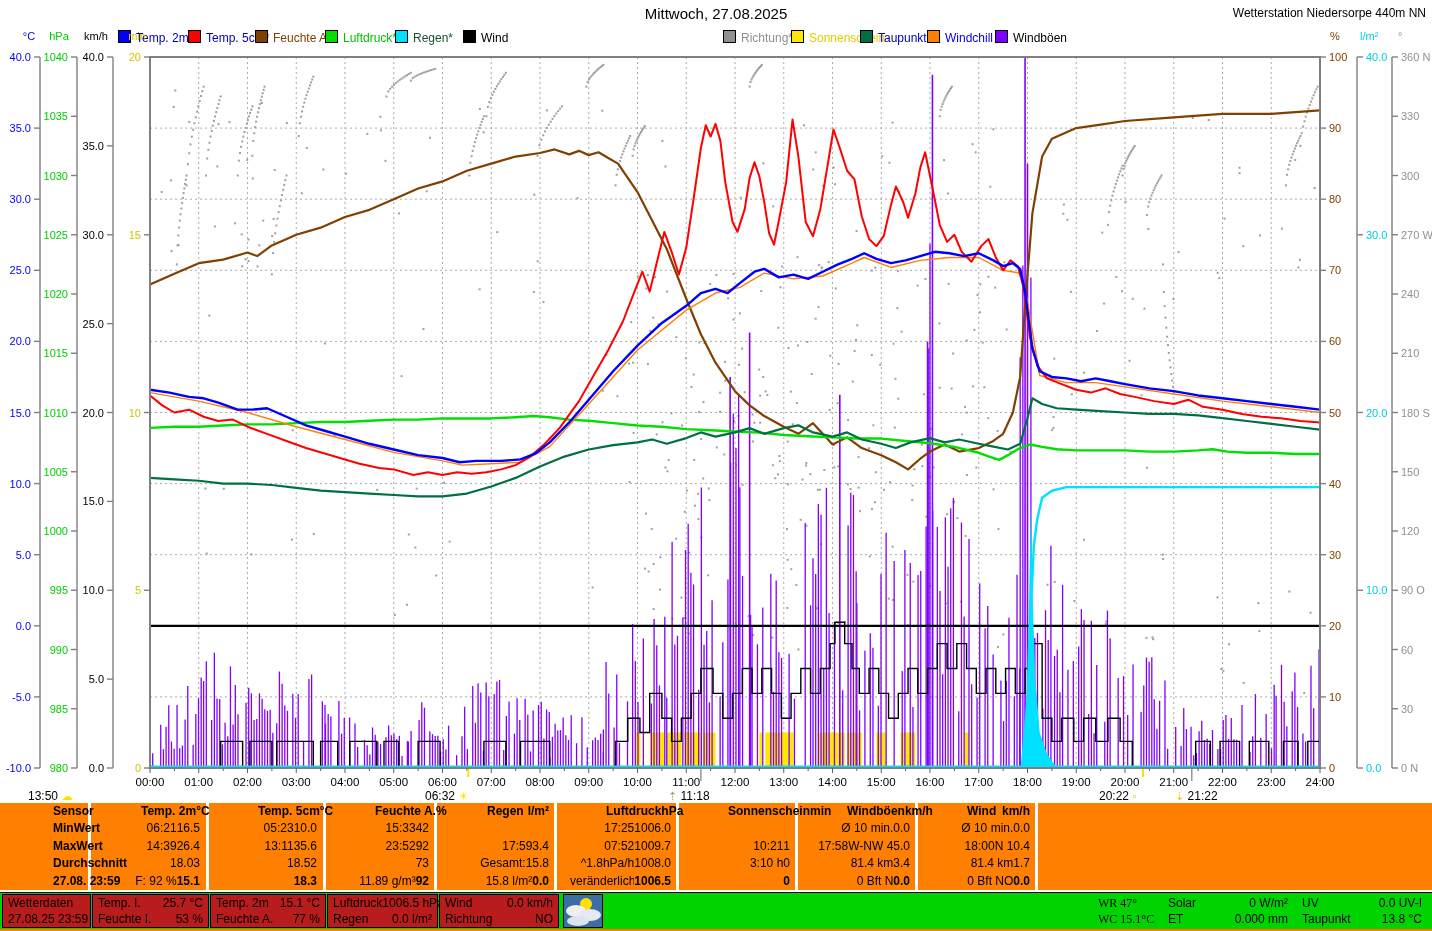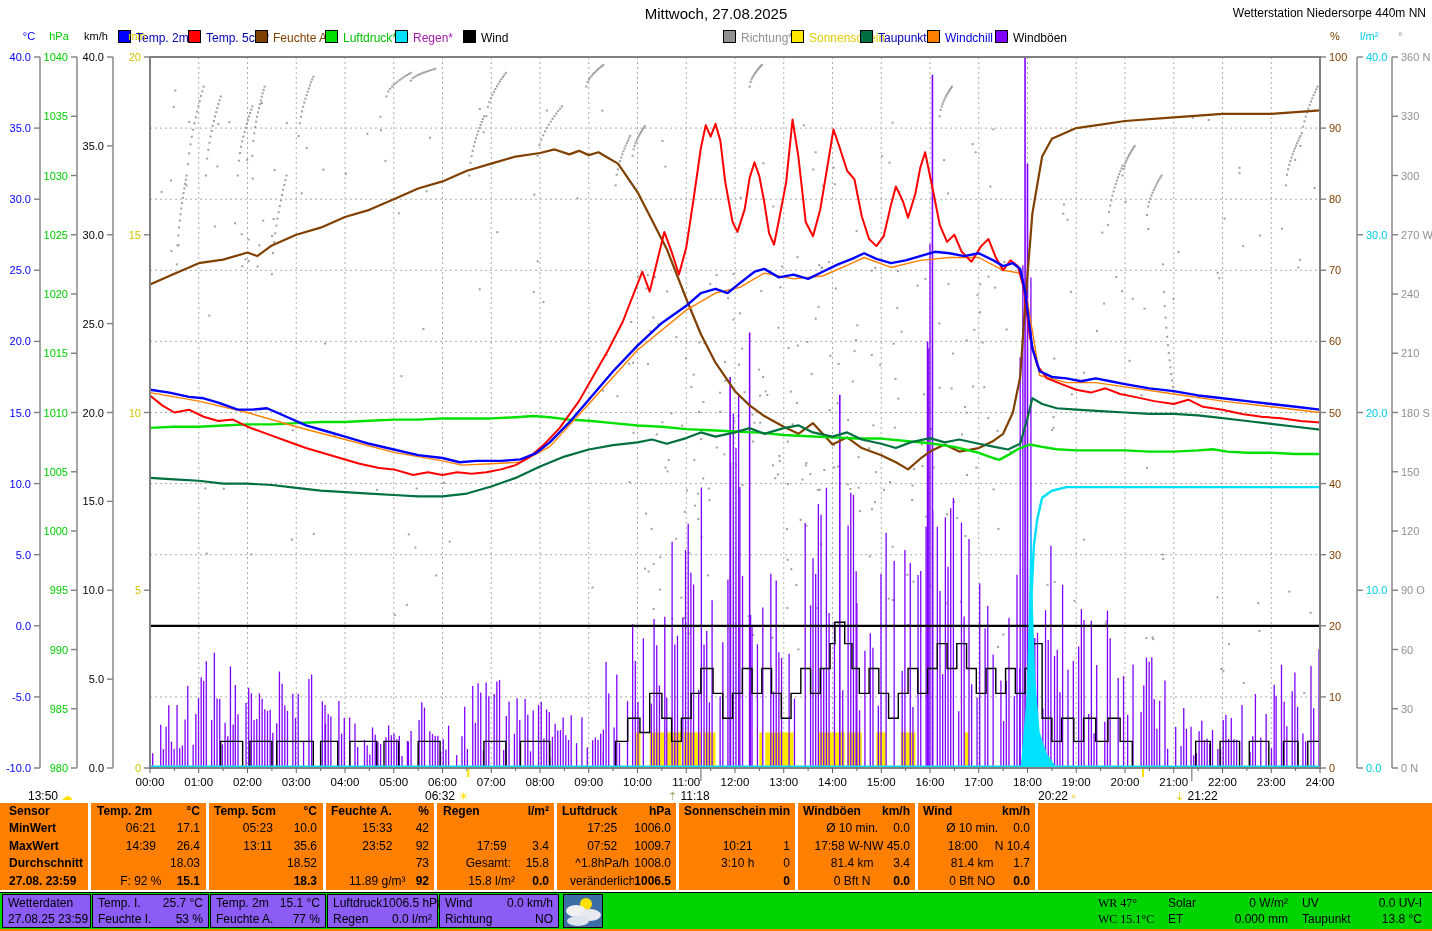--- a/index.html
+++ b/index.html
@@ -10,44 +10,44 @@
   #station-name{right:6px;top:6px;font-size:12px;color:#000;}
   .legend-item{top:30px;height:13px;font-size:12px;white-space:nowrap;}
   .legend-box{display:inline-block;width:11px;height:11px;border:1px solid #000;vertical-align:-1px;}
   .legend-label{margin-left:5px;}
   .anno{top:789px;font-size:12px;color:#000;white-space:nowrap;}
   .anno .ic{font-size:11px;}
   #summary-table{left:0;top:803px;width:1432px;height:87px;background:#FF8000;color:#000;font-size:12px;}
   .tdiv{top:0;width:3px;height:87px;background:#fff;}
   .tcol{top:0;height:87px;}
   .trow{height:17.4px;line-height:17.4px;display:flex;white-space:nowrap;}
-  .trow .lb{flex:1;text-align:center;padding-left:13px;overflow:hidden;}
-  .trow .lb0{flex:1;text-align:left;padding-left:5px;}
+  .trow .lb{flex:1;text-align:right;padding-left:13px;overflow:hidden;}
+  .trow .lb0{flex:1;text-align:left;padding-left:5px;margin-left:44px;}
   .trow .vl{text-align:right;padding-right:5px;}
   .b{font-weight:bold;}
   #status-bar{left:0;top:892px;width:1432px;height:36px;background:#00D400;border-top:1px solid #000;border-bottom:1px solid #000;font-size:12px;color:#000;}
-  .scell{top:1px;height:32px;background:#8b5cf6;border:1px solid #000;}
+  .scell{top:1px;height:32px;background:#b91c1c;border:1px solid #000;}
   .sline{height:16px;line-height:16px;display:flex;padding:0 5px;white-space:nowrap;}
   .sline .sl{flex:1;text-align:left;}
   .sline .sv{text-align:right;}
   .sgroup{top:2px;height:32px;}
   #bottom-strip{left:0;top:929px;width:1432px;height:2px;background:#FF8000;}
 </style>
 </head>
 <body>
 
 <div id="screen">
   <div id="chart-title" class="abs">Mittwoch, 27.08.2025</div>
   <div id="station-name" class="abs">Wetterstation Niedersorpe 440m NN</div>
   <div id="legend">
       <div class="legend-item abs" style="left: 118px;"><span class="legend-box" style="background: rgb(0, 0, 255);"></span><span class="legend-label" style="color: rgb(0, 0, 180);">Temp. 2m*</span></div>
       <div class="legend-item abs" style="left: 188px;"><span class="legend-box" style="background: rgb(255, 0, 0);"></span><span class="legend-label" style="color: rgb(0, 0, 180);">Temp. 5cm*</span></div>
       <div class="legend-item abs" style="left: 255px;"><span class="legend-box" style="background: rgb(128, 64, 0);"></span><span class="legend-label" style="color: rgb(128, 64, 0);">Feuchte A.*</span></div>
       <div class="legend-item abs" style="left: 325px;"><span class="legend-box" style="background: rgb(0, 224, 0);"></span><span class="legend-label" style="color: rgb(0, 192, 0);">Luftdruck*</span></div>
-      <div class="legend-item abs" style="left: 395px;"><span class="legend-box" style="background: rgb(0, 224, 255);"></span><span class="legend-label" style="color: #a21caf;">Regen*</span></div>
+      <div class="legend-item abs" style="left: 395px;"><span class="legend-box" style="background: rgb(0, 224, 255);"></span><span class="legend-label" style="color: #14532d;">Regen*</span></div>
       <div class="legend-item abs" style="left: 463px;"><span class="legend-box" style="background: rgb(0, 0, 0);"></span><span class="legend-label" style="color: rgb(0, 0, 0);">Wind</span></div>
       <div class="legend-item abs" style="left: 723px;"><span class="legend-box" style="background: rgb(144, 144, 144);"></span><span class="legend-label" style="color: rgb(144, 144, 144);">Richtung*</span></div>
       <div class="legend-item abs" style="left: 791px;"><span class="legend-box" style="background: rgb(255, 232, 0);"></span><span class="legend-label" style="color: rgb(224, 204, 0);">Sonnenschein</span></div>
       <div class="legend-item abs" style="left: 860px;"><span class="legend-box" style="background: rgb(0, 112, 64);"></span><span class="legend-label" style="color: rgb(0, 0, 180);">Taupunkt*</span></div>
       <div class="legend-item abs" style="left: 927px;"><span class="legend-box" style="background: rgb(255, 128, 0);"></span><span class="legend-label" style="color: rgb(0, 0, 224);">Windchill</span></div>
       <div class="legend-item abs" style="left: 995px;"><span class="legend-box" style="background: rgb(127, 0, 255);"></span><span class="legend-label" style="color: rgb(0, 0, 0);">Windböen</span></div>
     </div>
 
   <svg id="plot" class="abs" style="left:0;top:0" width="1432" height="800">
       <defs>
@@ -1398,21 +1398,21 @@
     <span class="ic" style="color:#FFE000">☁</span>
   </div>
   <div class="anno abs" style="left:425px">
     <span>06:32</span>
     <span class="ic" style="color:#FFE000">☀</span>
   </div>
   <div class="anno abs" style="left:668px">
     <span class="ic" style="color:#A0A060">⇡</span>
     <span>11:18</span>
   </div>
-  <div class="anno abs" style="left:1038px">
+  <div class="anno abs" style="left:1099px">
     <span>20:22</span>
     <span class="ic" style="color:#E0CC00">▫</span>
   </div>
   <div class="anno abs" style="left:1175px">
     <span class="ic" style="color:#E0CC00">⇣</span>
     <span>21:22</span>
   </div>
 
   <div id="summary-table" class="abs">
       <div class="tdiv abs" style="left: 88px;"></div>
@@ -1441,21 +1441,21 @@
           <span class="lb0 b">27.08. 23:59</span>
         </div>
       </div>
       <div class="tcol abs" style="left: 92px; width: 113px;">
         <div class="trow">
           <span class="lb0 b">Temp. 2m</span>
           <span class="vl b">°C</span>
         </div>
         <div class="trow">
           <span class="lb">06:21</span>
-          <span class="vl">17.1</span>
+          <span class="vl">16.5</span>
         </div>
         <div class="trow">
           <span class="lb">14:39</span>
           <span class="vl">26.4</span>
         </div>
         <div class="trow">
           <span class="lb"></span>
           <span class="vl">18.03</span>
         </div>
         <div class="trow">

